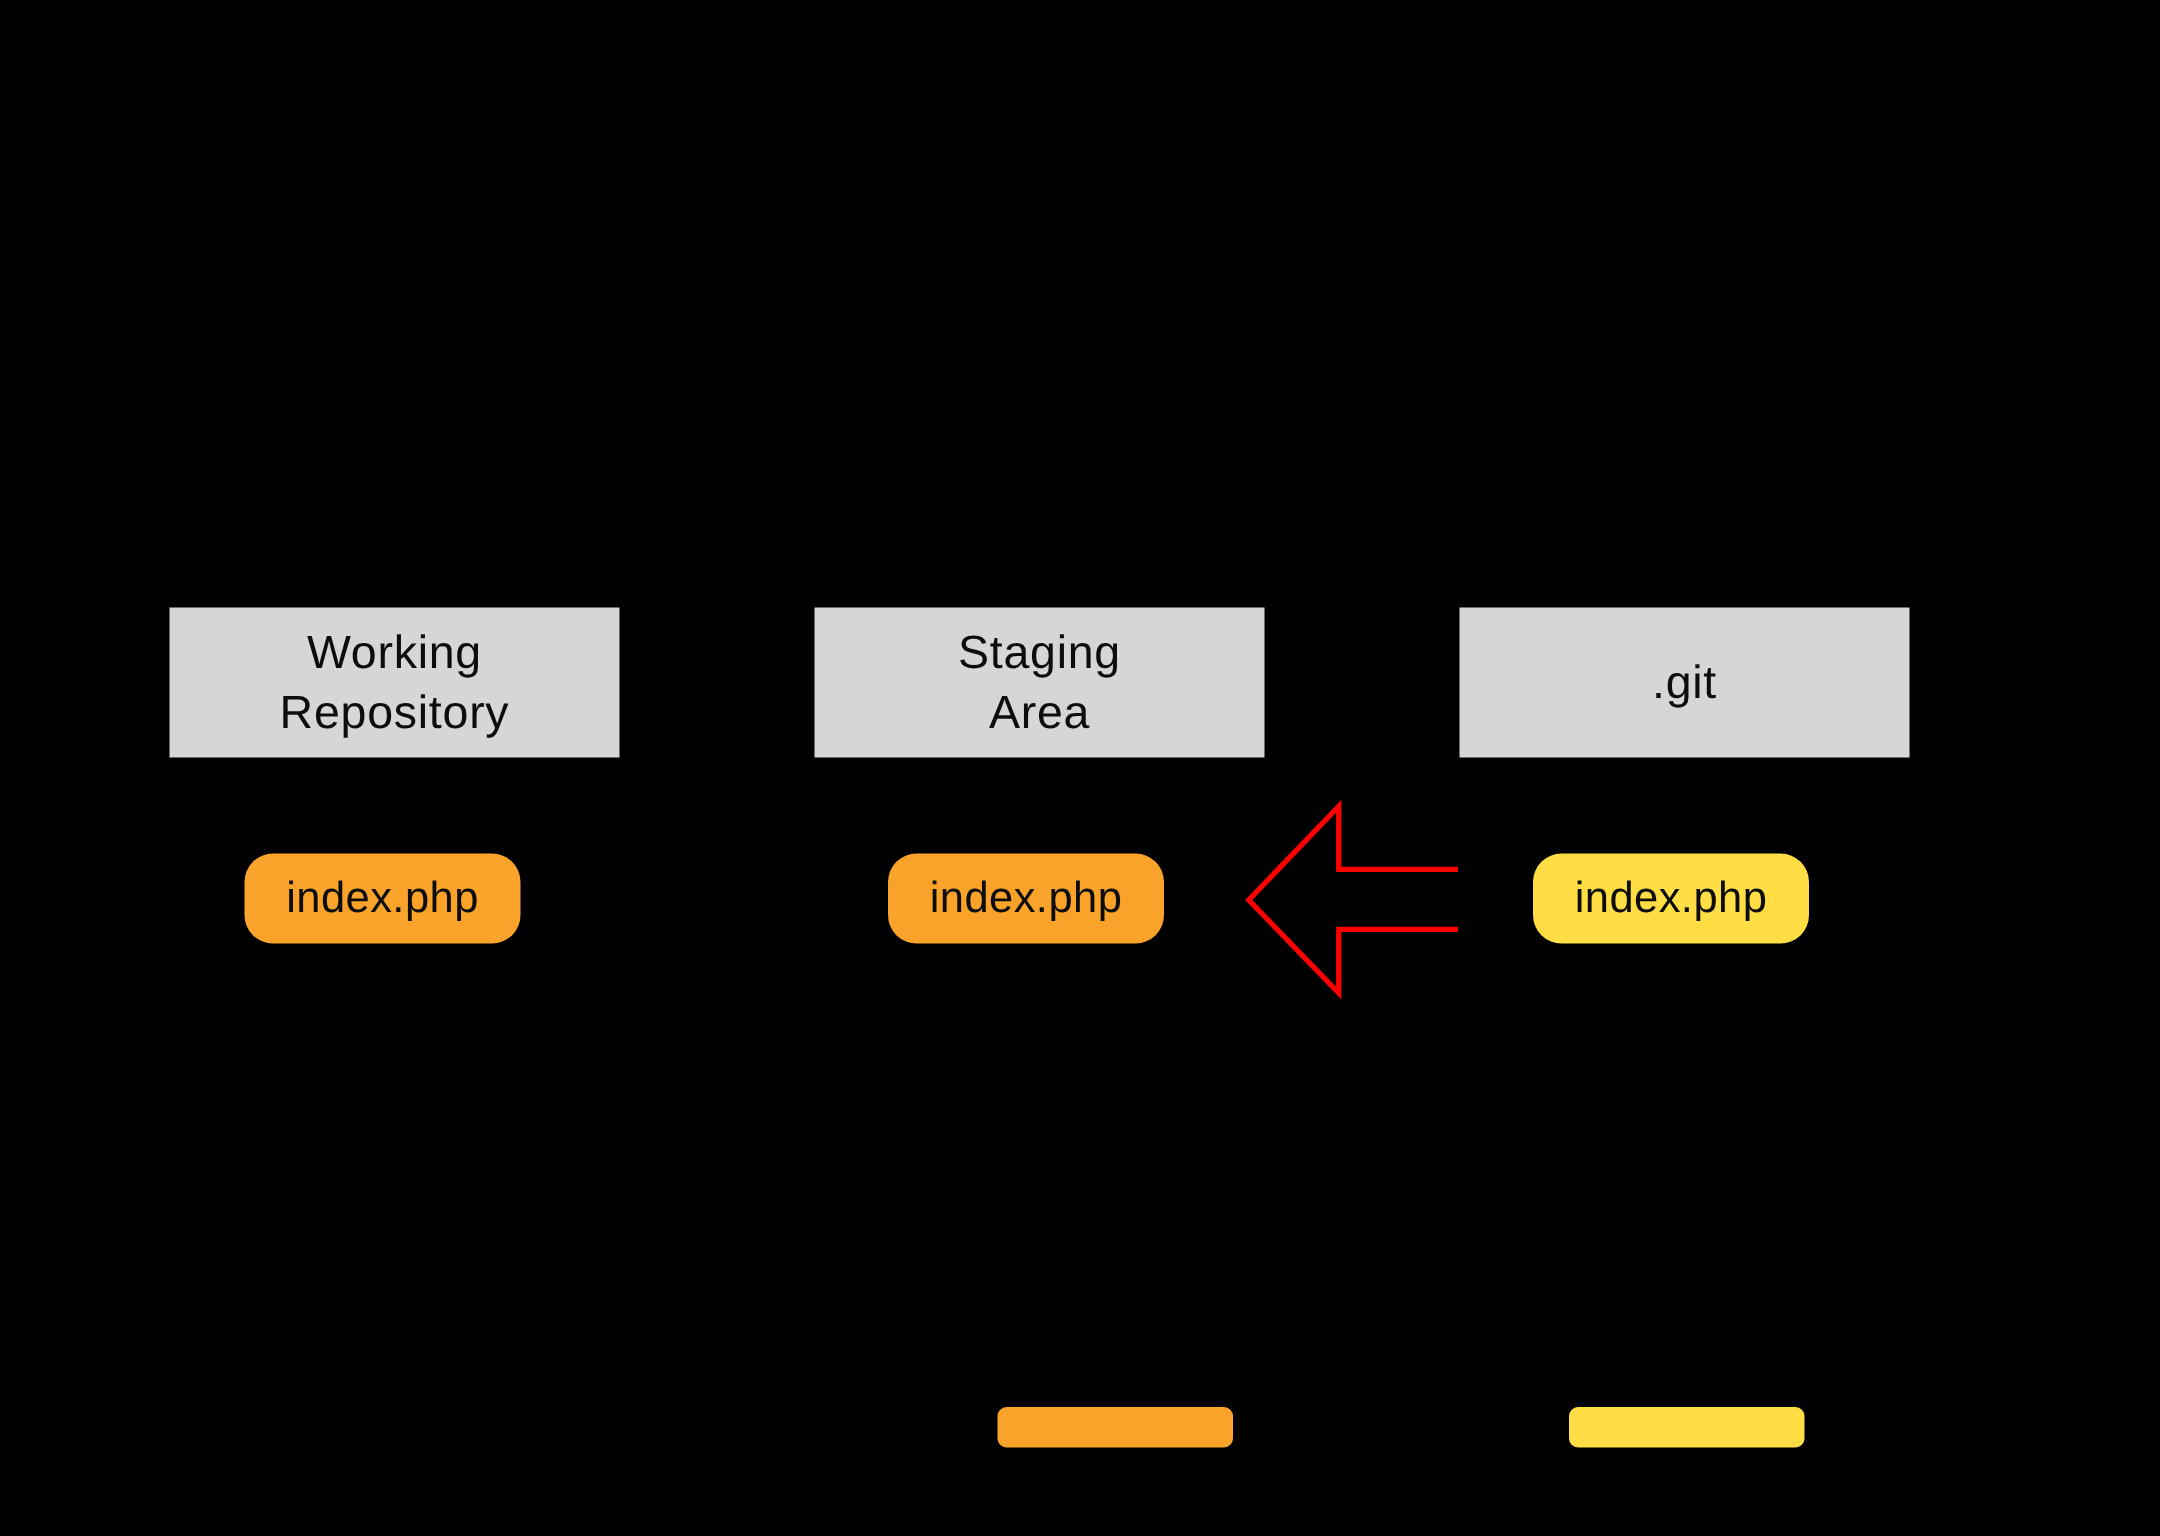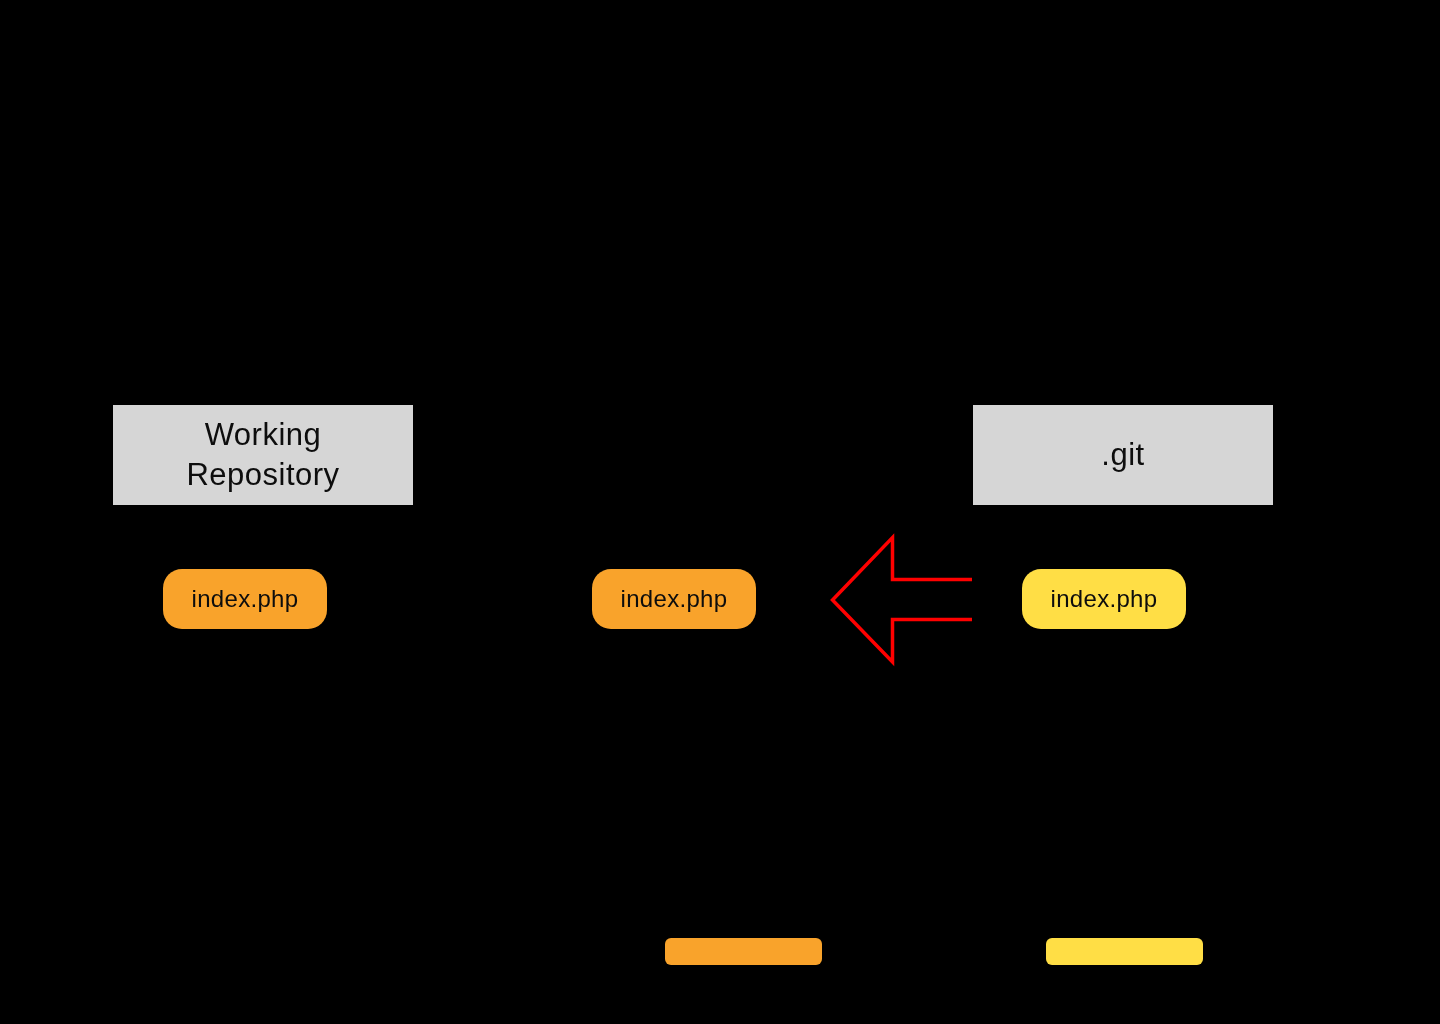--- a/index.html
+++ b/index.html
@@ -32,28 +32,28 @@
     letter-spacing: 0.5px;
     text-align: center;
   }
   .header-box.col0 { left: 113px; }
   .header-box.col1 { left: 543px; }
   .header-box.col2 { left: 973px; }
 
   .file-pill {
     position: absolute;
     top: 569px;
-    width: 164px;
+    width: 184px;
     height: 60px;
     border-radius: 19px;
     display: flex;
     align-items: center;
     justify-content: center;
     color: #0d0d0d;
-    font-size: 24px;
+    font-size: 29px;
     font-weight: 500;
     letter-spacing: 0.3px;
   }
   .file-pill.col0 { left: 163px; background: #F9A32B; }
   .file-pill.col1 { left: 592px; background: #F9A32B; }
   .file-pill.col2 { left: 1022px; background: #FFDE45; }
 
   .arrow-svg {
     position: absolute;
     left: 800px;
@@ -74,20 +74,24 @@
 </style>
 </head>
 <body>
 
 <div id="stage">
 
   <div class="header-box col0">
     <span>Working</span>
     <span>Repository</span>
   </div>
+  <div class="header-box col1">
+    <span>Staging</span>
+    <span>Area</span>
+  </div>
   <div class="header-box col2">
     <span>.git</span>
   </div>
 
   <div class="file-pill col0" style="background: rgb(249, 163, 43);">index.php</div>
   <div class="file-pill col1" style="background: rgb(249, 163, 43);">index.php</div>
   <div class="file-pill col2" style="background: rgb(255, 222, 69);">index.php</div>
 
   <svg class="arrow-svg" viewBox="0 0 190 160" aria-hidden="true">
     <polyline points="172,59.5 92.5,59.5 92.5,17.5 32.5,80 92.5,142 92.5,99.5 172,99.5" fill="none" stroke-width="3.5" stroke-linecap="butt" stroke-linejoin="miter" stroke="#FF0000"></polyline>

